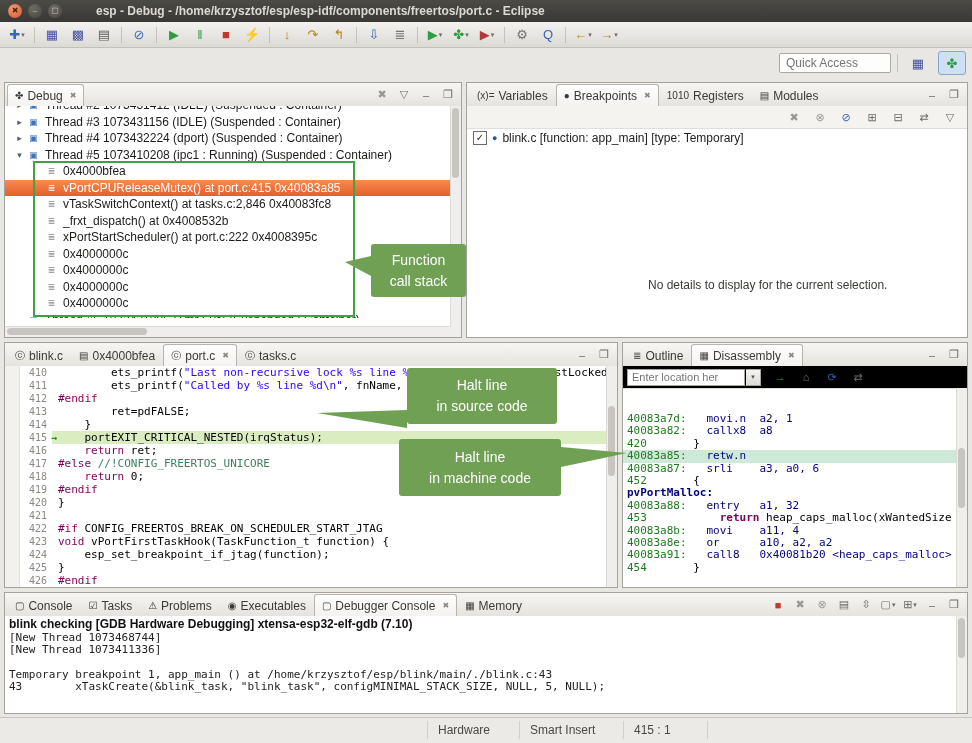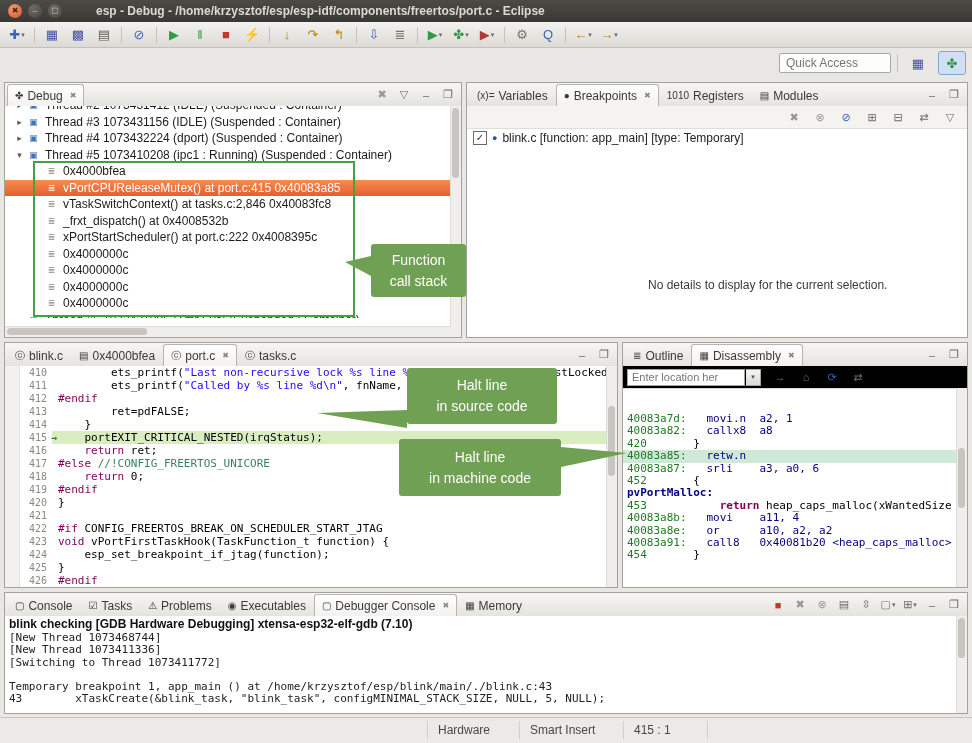--- a/index.html
+++ b/index.html
@@ -371,20 +371,21 @@
           </span>
       </div>
       <div class="dbody" data-name="disassembly-listing">
           <div class="dline" data-name="disassembly-line"><span class="sy-g">40083a7d:</span><span class="sy-b">   movi.n  a2, 1</span></div>
           <div class="dline" data-name="disassembly-line"><span class="sy-g">40083a82:</span><span class="sy-b">   callx8  a8</span></div>
           <div class="dline" data-name="disassembly-line"><span class="sy-g">420</span><span class="sy-n">       }</span></div>
           <div class="dline hl" data-name="disassembly-line"><span class="sy-g">40083a85:</span><span class="sy-b">   retw.n</span></div>
           <div class="dline" data-name="disassembly-line"><span class="sy-g">40083a87:</span><span class="sy-b">   srli    a3, a0, 6</span></div>
           <div class="dline" data-name="disassembly-line"><span class="sy-g">452</span><span class="sy-n">       {</span></div>
           <div class="dline" data-name="disassembly-line"><span class="sy-lbl">pvPortMalloc:</span></div>
+          <div class="dline" data-name="disassembly-line"><span class="sy-g">40083a88:</span><span class="sy-b">   entry   a1, 32</span></div>
           <div class="dline" data-name="disassembly-line"><span class="sy-g">453</span><span class="sy-n">           </span><span class="sy-kw">return</span><span class="sy-n"> heap_caps_malloc(xWantedSize</span></div>
           <div class="dline" data-name="disassembly-line"><span class="sy-g">40083a8b:</span><span class="sy-b">   movi    a11, 4</span></div>
           <div class="dline" data-name="disassembly-line"><span class="sy-g">40083a8e:</span><span class="sy-b">   or      a10, a2, a2</span></div>
           <div class="dline" data-name="disassembly-line"><span class="sy-g">40083a91:</span><span class="sy-b">   call8   0x40081b20 &lt;heap_caps_malloc&gt;</span></div>
           <div class="dline" data-name="disassembly-line"><span class="sy-g">454</span><span class="sy-n">       }</span></div>
         </div>
       <div class="vscroll" style="top:22px" data-name="disassembly-vertical-scrollbar">
           <div class="thumb" style="top:60px;height:60px" data-name="scrollbar-thumb"></div>
         </div>
     </div>
@@ -427,21 +428,20 @@
           <span class="tbicon" data-name="open-console-icon" style="color: rgb(110, 108, 104);">⊞<span class="tcaret" data-name="dropdown-caret-icon">▾</span></span>
           <span class="tbicon" data-name="minimize-icon" style="color: rgb(110, 108, 104);">–</span>
           <span class="tbicon" data-name="maximize-icon" style="color: rgb(110, 108, 104);">❐</span>
         </div>
     </div>
     <div class="cbody" data-name="console-output">
       <div class="con-title" data-name="console-process-label">blink checking [GDB Hardware Debugging] xtensa-esp32-elf-gdb (7.10)</div>
       <div class="clines" data-name="console-text">
           <div class="cline" data-name="console-line">[New Thread 1073468744]</div>
           <div class="cline" data-name="console-line">[New Thread 1073411336]</div>
-          <div class="cline" data-name="console-line">[Switching to Thread 1073411772]</div>
           <div class="cline" data-name="console-line"></div>
           <div class="cline" data-name="console-line">Temporary breakpoint 1, app_main () at /home/krzysztof/esp/blink/main/./blink.c:43</div>
           <div class="cline" data-name="console-line">43        xTaskCreate(&amp;blink_task, "blink_task", configMINIMAL_STACK_SIZE, NULL, 5, NULL);</div>
         </div>
     </div>
     <div class="vscroll" style="top:23px" data-name="console-vertical-scrollbar">
         <div class="thumb" style="top:2px;height:40px" data-name="scrollbar-thumb"></div>
       </div>
   </div>
 

